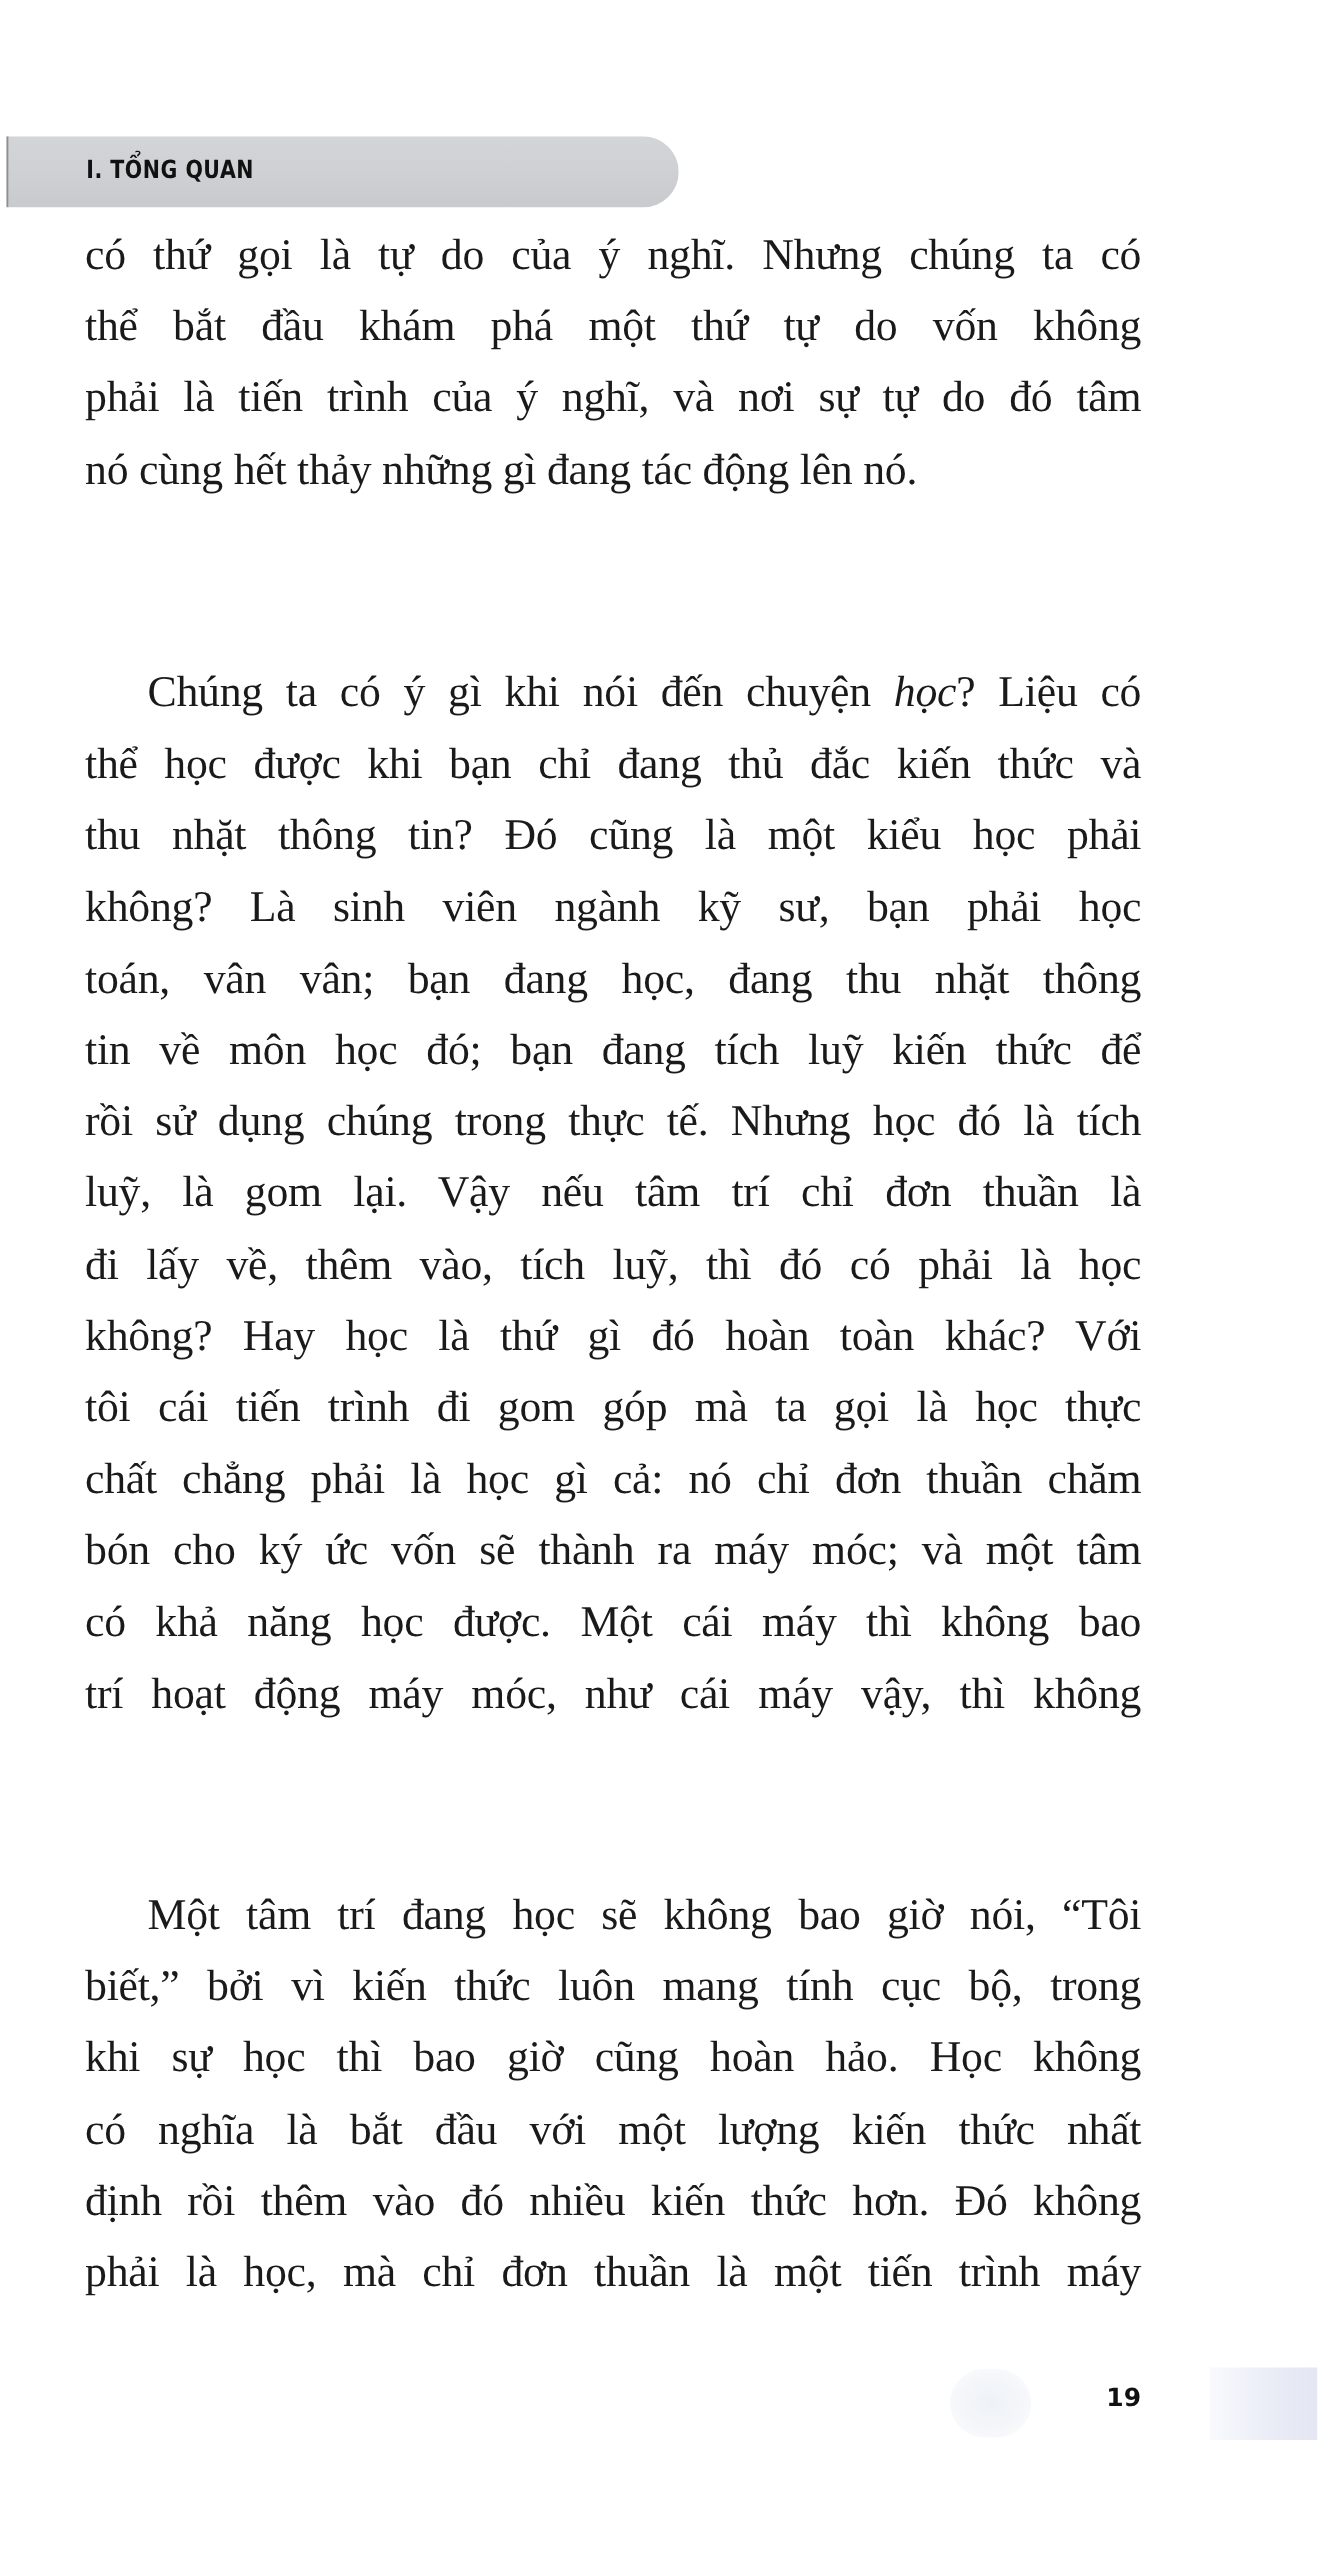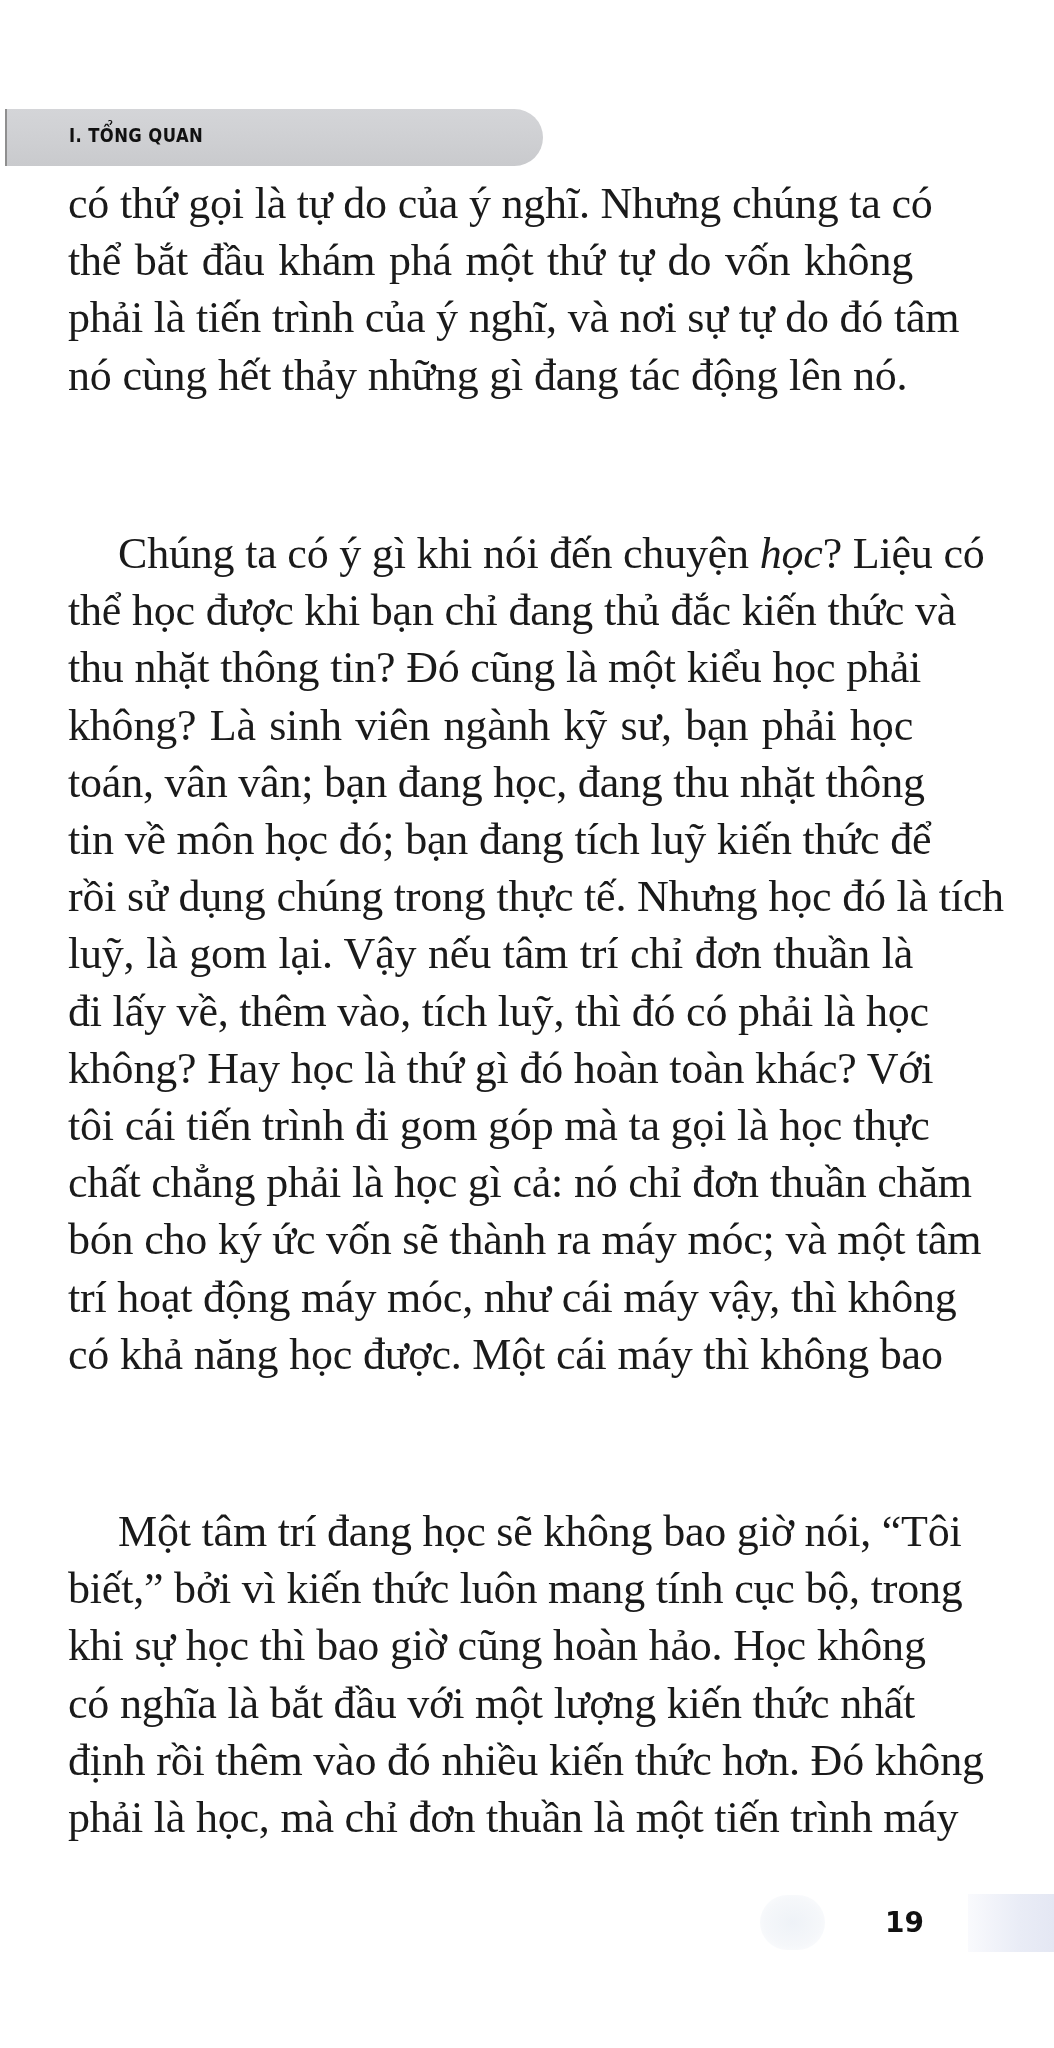--- a/index.html
+++ b/index.html
@@ -36,21 +36,21 @@
       letter-spacing: 0.5px;
       color: #111111;
       transform: scaleX(0.82);
       transform-origin: left center;
       white-space: nowrap;
     }
     .text-block {
       position: absolute;
       left: 68px;
       width: 845px;
-      font-size: 44px;
+      font-size: 35px;
       line-height: 57.2px;
       text-align: justify;
       letter-spacing: -0.2px;
     }
     .line {
       display: block;
       white-space: nowrap;
       text-align-last: justify;
       text-align: justify;
     }
@@ -59,21 +59,21 @@
     }
     .indent {
       padding-left: 50px;
     }
     .page-number {
       position: absolute;
       left: 885px;
       top: 1906px;
       font-family: "DejaVu Sans", sans-serif;
       font-weight: bold;
-      font-size: 28px;
+      font-size: 20px;
       color: #111111;
     }
     .scan-smudge-left {
       position: absolute;
       left: 760px;
       top: 1895px;
       width: 65px;
       height: 55px;
       background: radial-gradient(ellipse at center, #eef2f7 0%, #f5f7fa 60%, rgba(255,255,255,0) 100%);
       border-radius: 30px;
@@ -108,22 +108,22 @@
   <span class="line">không? Là sinh viên ngành kỹ sư, bạn phải học</span>
   <span class="line">toán, vân vân; bạn đang học, đang thu nhặt thông</span>
   <span class="line">tin về môn học đó; bạn đang tích luỹ kiến thức để</span>
   <span class="line">rồi sử dụng chúng trong thực tế. Nhưng học đó là tích</span>
   <span class="line">luỹ, là gom lại. Vậy nếu tâm trí chỉ đơn thuần là</span>
   <span class="line">đi lấy về, thêm vào, tích luỹ, thì đó có phải là học</span>
   <span class="line">không? Hay học là thứ gì đó hoàn toàn khác? Với</span>
   <span class="line">tôi cái tiến trình đi gom góp mà ta gọi là học thực</span>
   <span class="line">chất chẳng phải là học gì cả: nó chỉ đơn thuần chăm</span>
   <span class="line">bón cho ký ức vốn sẽ thành ra máy móc; và một tâm</span>
+  <span class="line">có khả năng học được. Một cái máy thì không bao</span>
   <span class="line">trí hoạt động máy móc, như cái máy vậy, thì không</span>
-  <span class="line">có khả năng học được. Một cái máy thì không bao</span>
 </div>
 
 <div class="text-block" style="top:1503px;">
   <span class="line indent">Một tâm trí đang học sẽ không bao giờ nói, “Tôi</span>
   <span class="line">biết,” bởi vì kiến thức luôn mang tính cục bộ, trong</span>
   <span class="line">khi sự học thì bao giờ cũng hoàn hảo. Học không</span>
   <span class="line">có nghĩa là bắt đầu với một lượng kiến thức nhất</span>
   <span class="line">định rồi thêm vào đó nhiều kiến thức hơn. Đó không</span>
   <span class="line">phải là học, mà chỉ đơn thuần là một tiến trình máy</span>
 </div>

